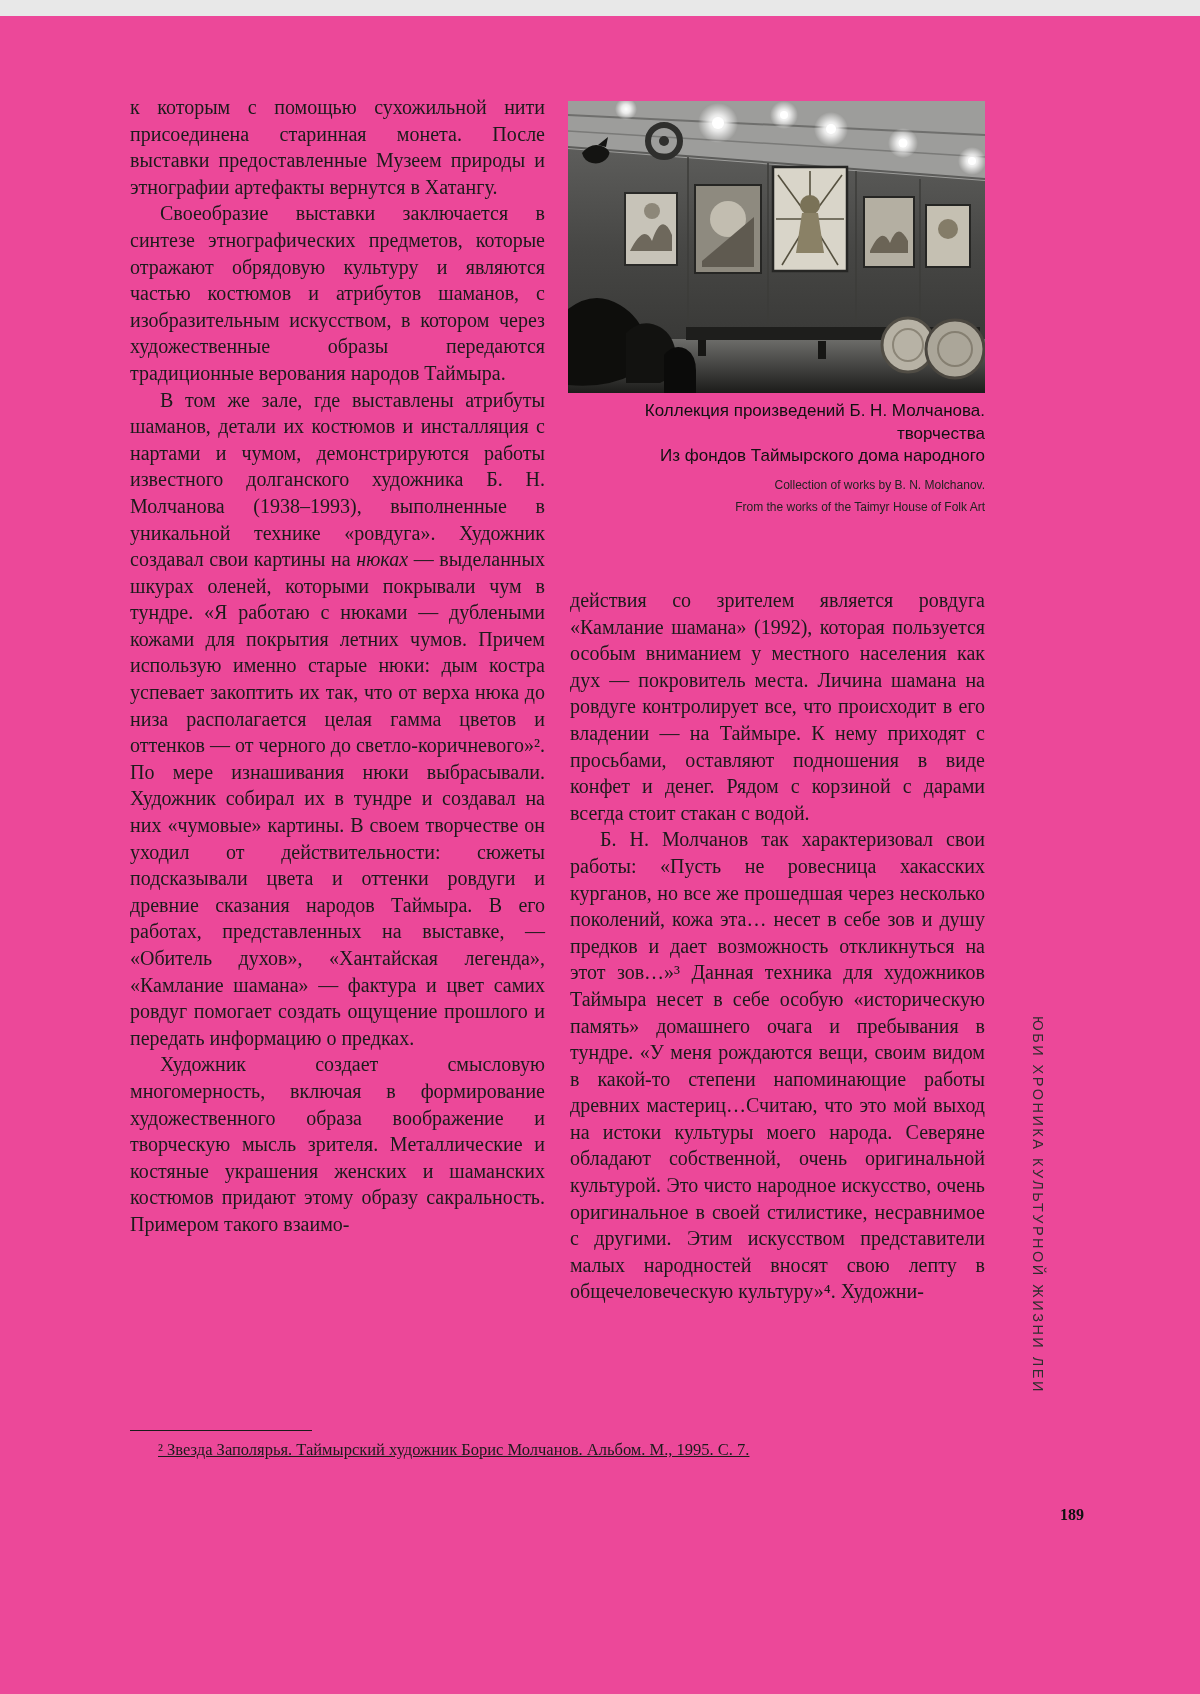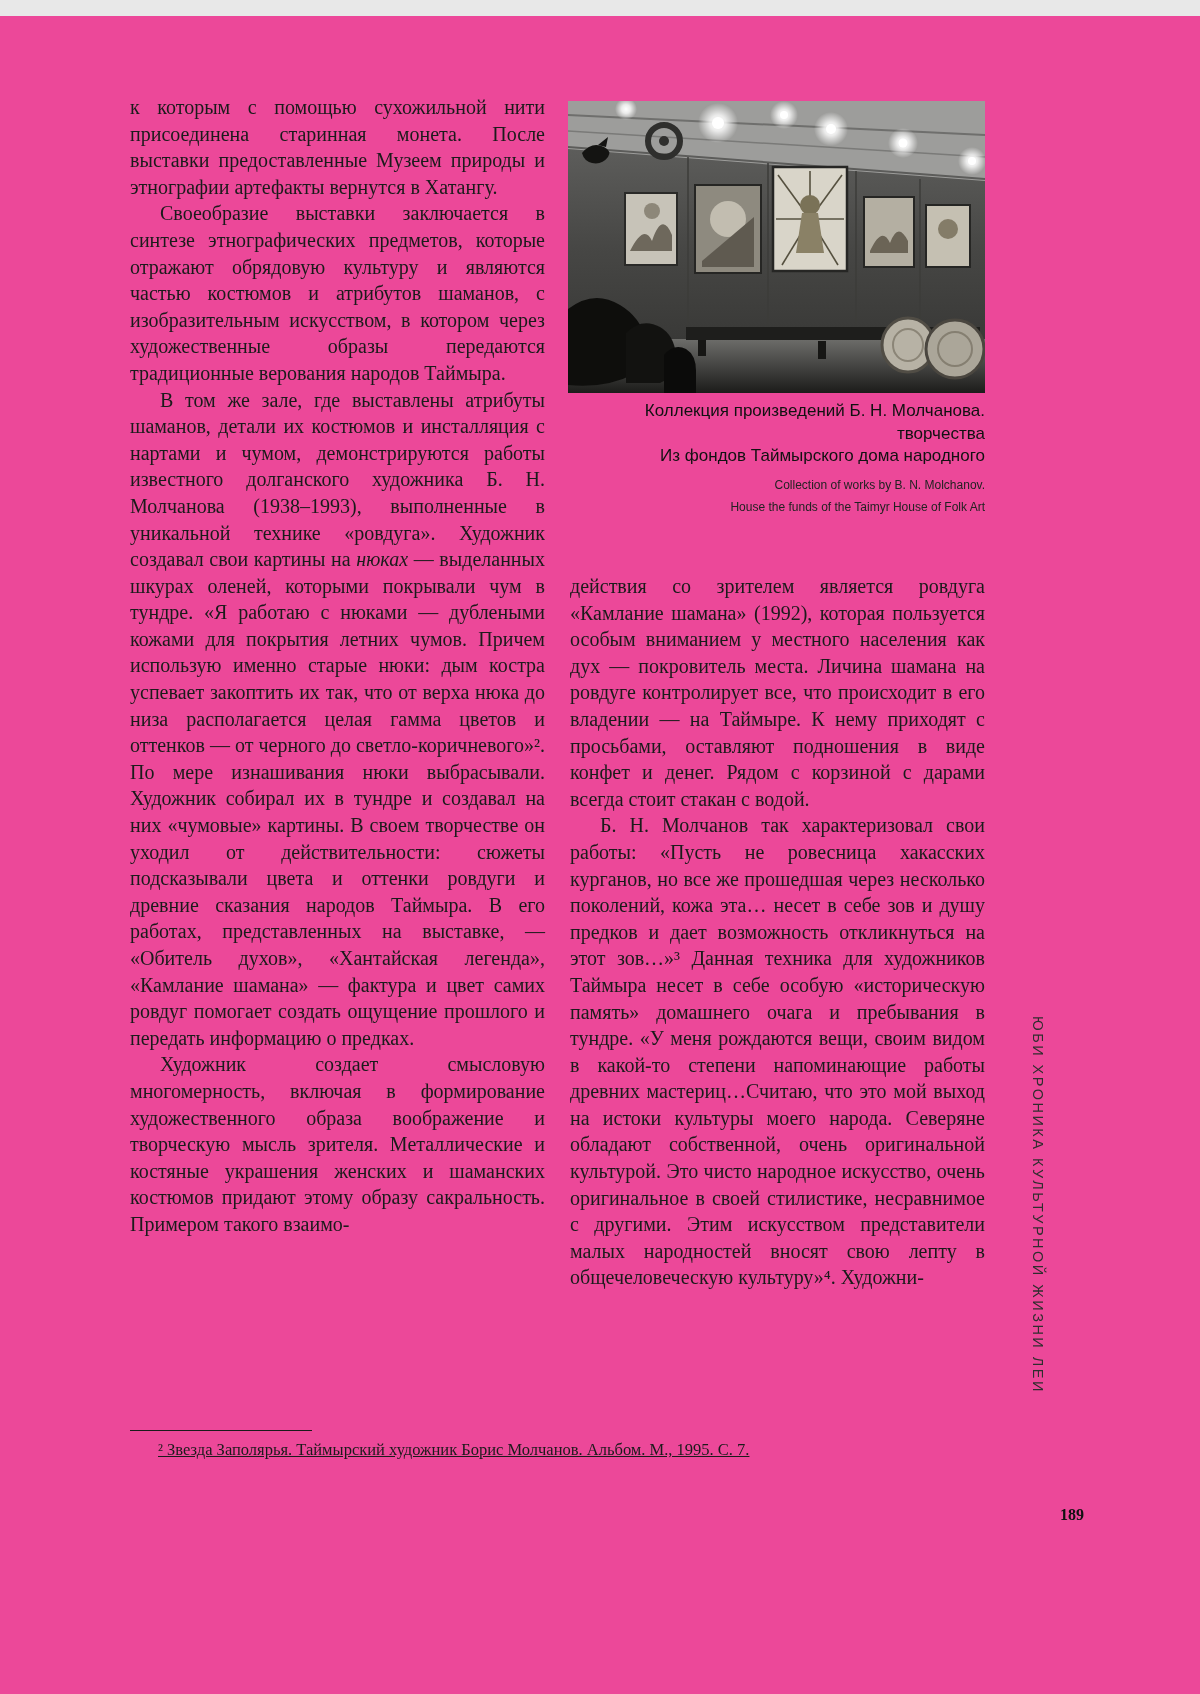--- a/index.html
+++ b/index.html
@@ -15,21 +15,21 @@
   .col{
     position:absolute;
     width:415px;
     font-size:20px;
     line-height:26.6px;
     text-align:justify;
   }
   .col p{margin:0;text-indent:30px;}
   .col p.no-indent{text-indent:0;}
   .col-left{left:130px;top:78px;}
-  .col-right{left:570px;top:557px;}
+  .col-right{left:570px;top:571px;}
   em{font-style:italic;}
   .photo-fig{
     position:absolute;
     left:568px;top:85px;
     width:417px;height:292px;
     margin:0;padding:0;
     background:#4a4a48;
   }
   .caption{
     position:absolute;
@@ -187,21 +187,21 @@
     </svg>
   </figure>
 
   <div class="caption caption-ru">
     <div>Коллекция произведений Б. Н. Молчанова.</div>
     <div>творчества</div>
     <div>Из фондов Таймырского дома народного</div>
   </div>
   <div class="caption caption-en">
     <div>Collection of works by B. N. Molchanov.</div>
-    <div>House the funds of the Taimyr House of Folk Art</div>
+    <div>From the works of the Taimyr House of Folk Art</div>
   </div>
 
   <div class="col col-right">
     <p class="no-indent">действия со зрителем является ровдуга «Камлание шамана» (1992), которая пользуется особым вниманием у местного населения как дух — покровитель места. Личина шамана на ровдуге контролирует все, что происходит в его владении — на Таймыре. К нему приходят с просьбами, оставляют подношения в виде конфет и денег. Рядом с корзиной с дарами всегда стоит стакан с водой.</p>
     <p>Б. Н. Молчанов так характеризовал свои работы: «Пусть не ровесница хакасских курганов, но все же прошедшая через несколько поколений, кожа эта… несет в себе зов и душу предков и дает возможность откликнуться на этот зов…»³ Данная техника для художников Таймыра несет в себе особую «историческую память» домашнего очага и пребывания в тундре. «У меня рождаются вещи, своим видом в какой-то степени напоминающие работы древних мастериц…Считаю, что это мой выход на истоки культуры моего народа. Северяне обладают собственной, очень оригинальной культурой. Это чисто народное искусство, очень оригинальное в своей стилистике, несравнимое с другими. Этим искусством представители малых народностей вносят свою лепту в общечеловеческую культуру»⁴. Художни-</p>
   </div>
 
   <div class="footnote-rule"></div>
   <div class="footnotes">
     <p>² Звезда Заполярья. Таймырский художник Борис Молчанов. Альбом. М., 1995. С. 7.</p>

